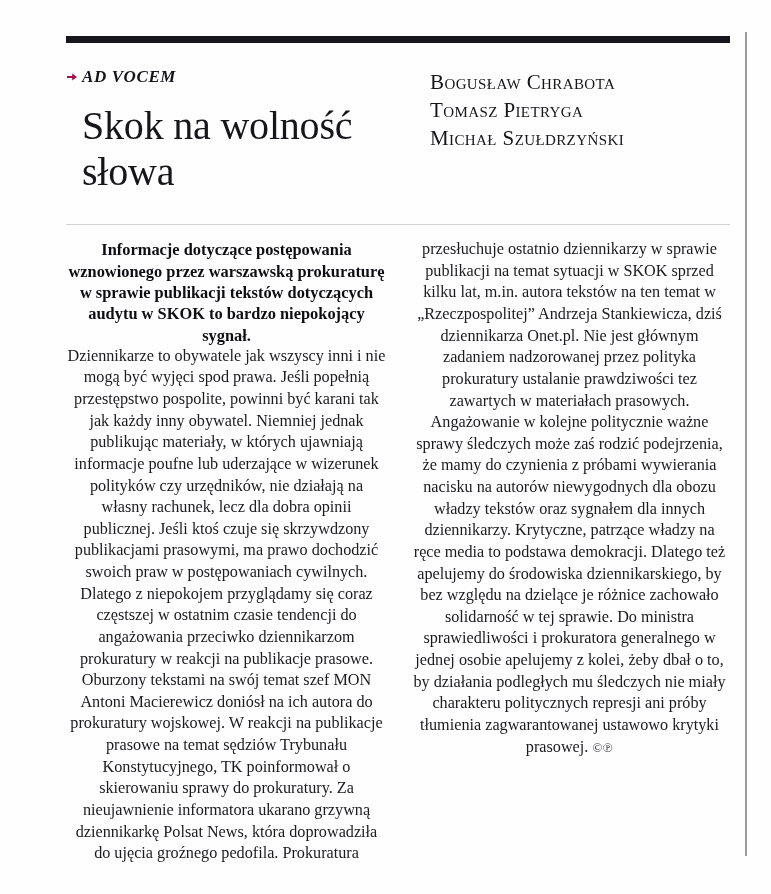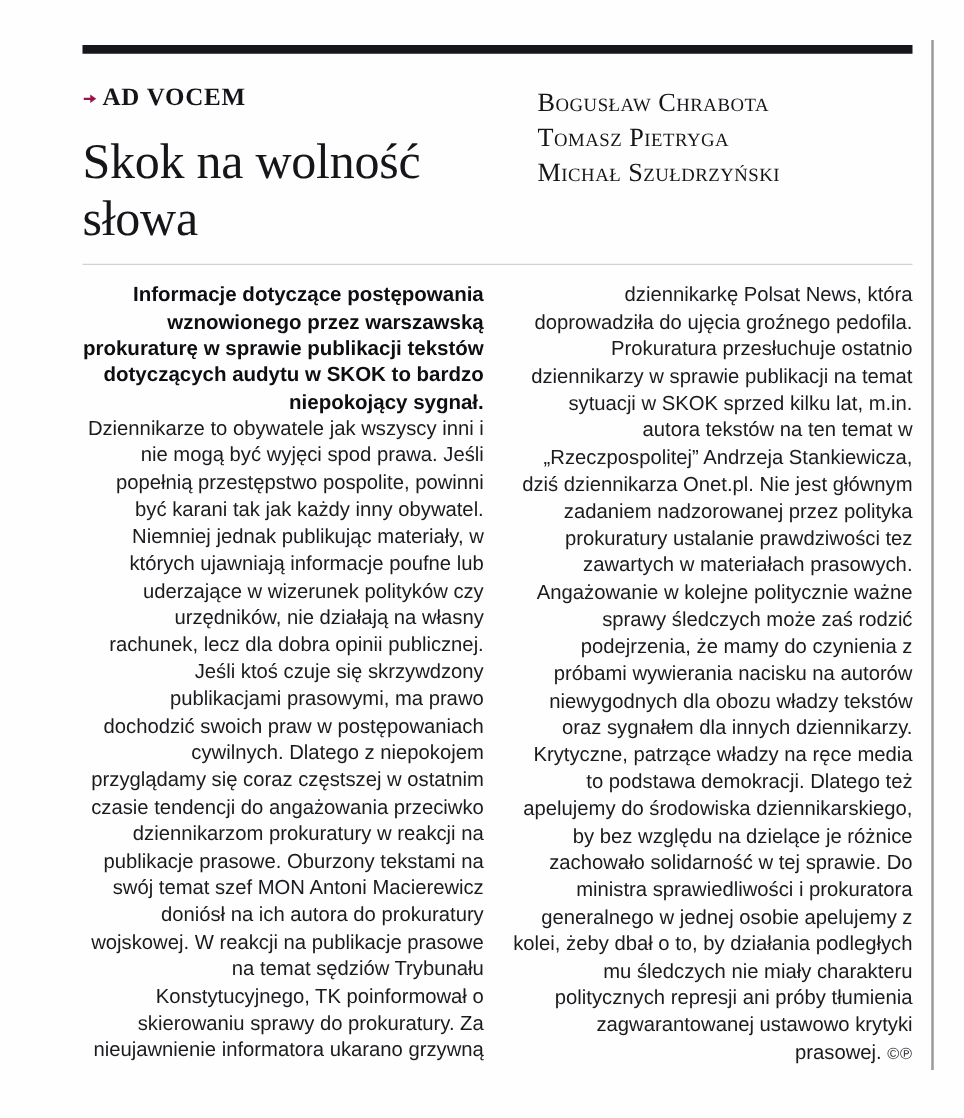--- a/index.html
+++ b/index.html
@@ -71,33 +71,34 @@
     display: inline-block;
     width: 12px;
     height: 12px;
     position: relative;
     flex: none;
   }
   .kicker-arrow svg { display: block; }
   .kicker-label {
     font-family: "Liberation Serif", serif;
     font-weight: bold;
-    font-size: 20px;
+    font-size: 17px;
     letter-spacing: 0.6px;
     color: #14141a;
+    font-style: italic;
   }
 
   .headline {
     font-family: "Liberation Serif", serif;
     font-weight: normal;
     font-size: 40px;
     line-height: 1.14;
     color: #16161a;
     letter-spacing: -0.2px;
-    margin: 0;
+    margin: 16px;
   }
 
   .masthead-right {
     width: 300px;
     padding-top: 4px;
     text-align: left;
   }
   .author {
     font-family: "Liberation Serif", serif;
     font-size: 21px;
@@ -118,25 +119,25 @@
 
   .columns {
     column-count: 2;
     column-gap: 22px;
     column-fill: auto;
     height: 640px;
     width: 664px;
   }
 
   .body-text {
-    font-family: Liberation Sans, sans-serif;
+    font-family: Liberation Serif, serif;
     font-size: 16.2px;
     line-height: 1.335;
     color: #1b1b1f;
-    text-align: right;
+    text-align: center;
     margin: 0;
     hyphens: manual;
   }
 
   .lede {
     font-weight: bold;
     font-size: 16.4px;
     line-height: 1.30;
     color: #0e0e12;
     display: block;

